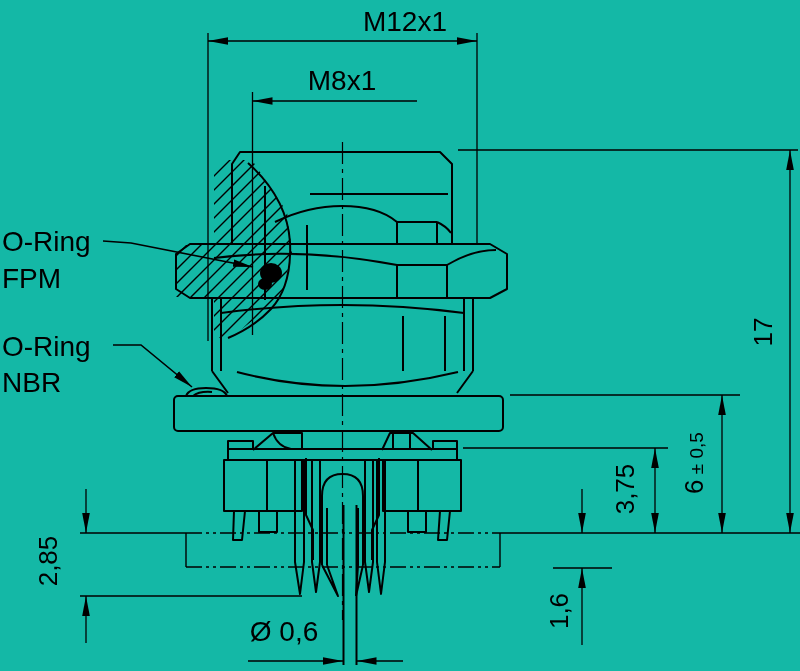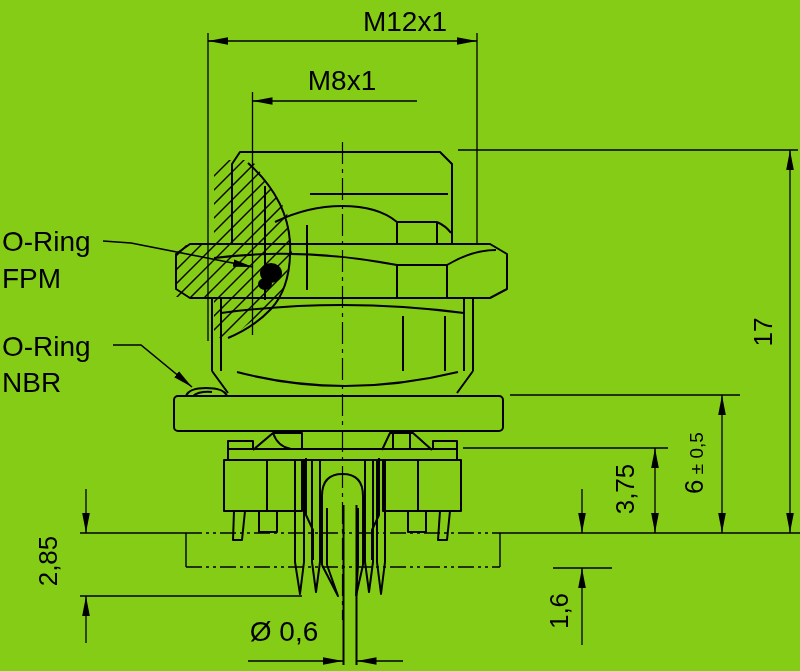--- a/index.html
+++ b/index.html
@@ -1,16 +1,16 @@
 <!DOCTYPE html>
 <html><head>
 <meta charset="utf-8">
 <style>
   html,body{margin:0;padding:0;background:#ffffff;}
-  .stage{position:relative;width:800px;height:671px;background:#84cc16;overflow:hidden;
+  .stage{position:relative;width:800px;height:671px;background:#14b8a6;overflow:hidden;
          font-family:"Liberation Sans", sans-serif;}
   svg{display:block;}
   text{fill:#000;}
   .dimtxt{font-size:26px;}
   .bigtxt{font-size:28px;}
   .lbltxt{font-size:28px;}
   .toltxt{font-size:19px;}
 </style>
 </head>
 <body>

